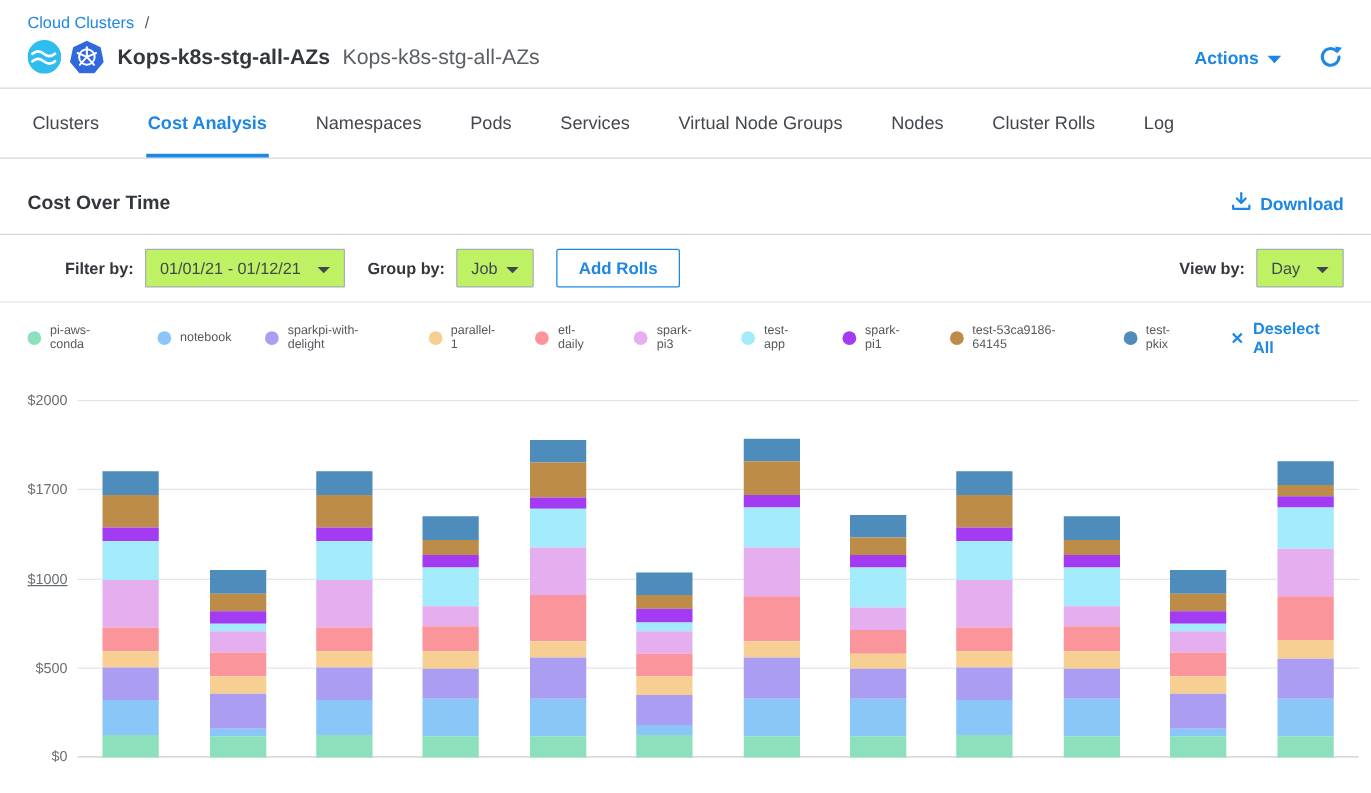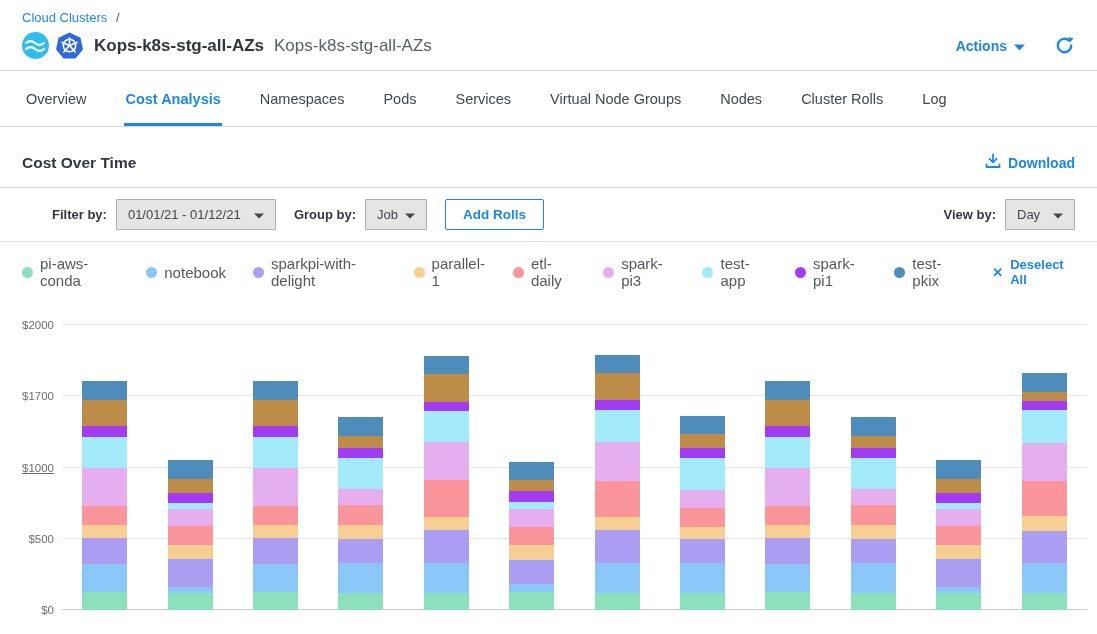--- a/index.html
+++ b/index.html
@@ -33,35 +33,35 @@
   
   .section-row { display:flex; align-items:center; padding:26px 22px 15px; }
   .section-title { font-size:15.5px; font-weight:700; color:#33373c; }
   .download-btn { margin-left:auto; display:flex; align-items:center; gap:7px;
     color:#1d87e4; font-size:14px; font-weight:700; cursor:pointer; }
 
   
   .filter-row { display:flex; align-items:center; padding:11px 22px;margin-left:30px; }
   .flabel { font-size:13px; font-weight:700; color:#33373c; white-space:nowrap; }
   .select-box { display:flex; align-items:center; border:1px solid #a9aeb3;
-    background:#e5e5e5; padding:7px 11px; font-size:13px; color:#42474d;
+    background:#bef264; padding:7px 11px; font-size:13px; color:#42474d;
     cursor:pointer; border-radius:1px; }
   .select-box .caret { margin-left:auto; }
   .date-box { width:160px; margin-left:9px; }
   .group-label { margin-left:18px; }
   .job-box { width:62px; margin-left:9px; }
   .add-filter-btn { margin-left:18px; border:1px solid #1d87e4; color:#1d87e4;
     background:#fff; font-size:13.5px; font-weight:700; padding:7px 17px;
     border-radius:2px; cursor:pointer; font-family:inherit; }
   .filter-right { margin-left:auto; display:flex; align-items:center; }
   .day-box { width:70px; margin-left:9px; }
 
   
   .legend-row { display:flex; align-items:center; gap:27px; padding:13px 22px 12px; }
-  .legend-item { display:flex; align-items:center; gap:7px; font-size:15px;
+  .legend-item { display:flex; align-items:center; gap:7px; font-size:10px;
     color:#55595e; cursor:pointer; }
   .legend-dot { width:11px; height:11px; border-radius:50%; flex:0 0 auto; }
   .deselect-all { display:flex; align-items:center; gap:7px; color:#1d87e4;
     font-size:13px; font-weight:700; cursor:pointer; margin-left:4px; }
   .deselect-x { font-size:13px; }
 
   
   .chart { margin:24px 10px 0; position:relative; }
   .plot { margin-left:52px; height:285px; position:relative; }
   .gridline { position:absolute; left:0; right:0; height:1px; background:#e3e5e7; }
@@ -121,21 +121,21 @@
         <path d="M16.2 9.5a6.7 6.7 0 1 1-2-4.75" fill="none" stroke="#1d87e4" stroke-width="2.4" stroke-linecap="round"></path>
         <polygon points="13.2,1.2 18.6,2.2 14.7,6.8" fill="#1d87e4"></polygon>
       </svg>
     </div>
   </div>
 </div>
 
 <div class="divider"></div>
 
 <div class="tabs" id="tabs">
-    <div class="tab">Overview</div>
+    <div class="tab">Clusters</div>
     <div class="tab active">Cost Analysis</div>
     <div class="tab">Namespaces</div>
     <div class="tab">Pods</div>
     <div class="tab">Services</div>
     <div class="tab">Virtual Node Groups</div>
     <div class="tab">Nodes</div>
     <div class="tab">Cluster Rolls</div>
     <div class="tab">Log</div>
   </div>
 
@@ -219,20 +219,24 @@
     </div>
     <div class="legend-item">
       <span class="legend-dot" style="background: rgb(163, 234, 251);"></span>
       <span>test-app</span>
     </div>
     <div class="legend-item">
       <span class="legend-dot" style="background: rgb(162, 59, 242);"></span>
       <span>spark-pi1</span>
     </div>
     <div class="legend-item">
+      <span class="legend-dot" style="background: rgb(189, 140, 73);"></span>
+      <span>test-53ca9186-64145</span>
+    </div>
+    <div class="legend-item">
       <span class="legend-dot" style="background: rgb(78, 140, 188);"></span>
       <span>test-pkix</span>
     </div>
     <div class="deselect-all">
       <span class="deselect-x">✕</span>
       <span>Deselect All</span>
     </div>
   </div>
 
 <div class="chart">

